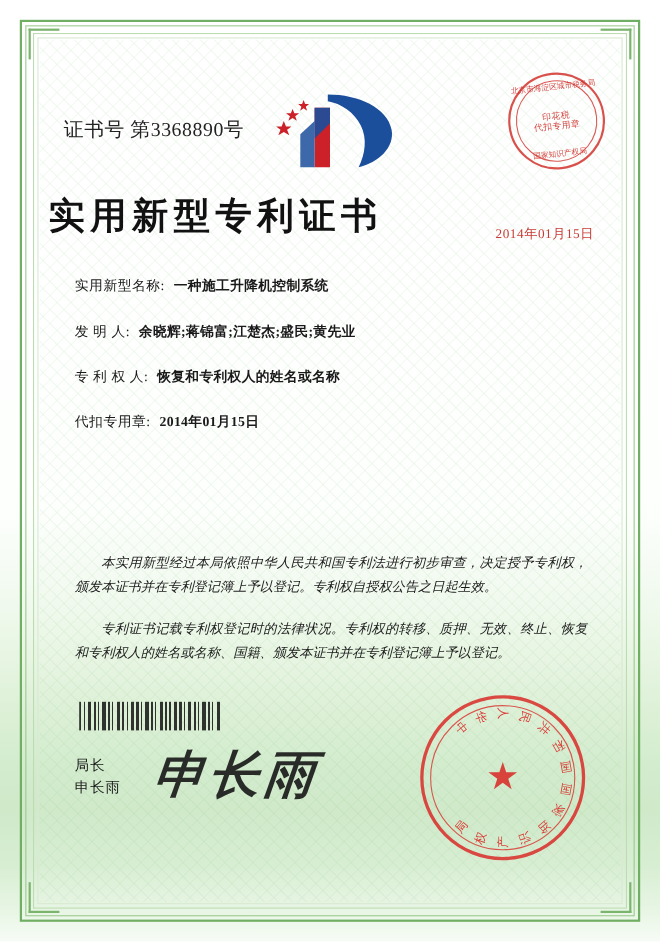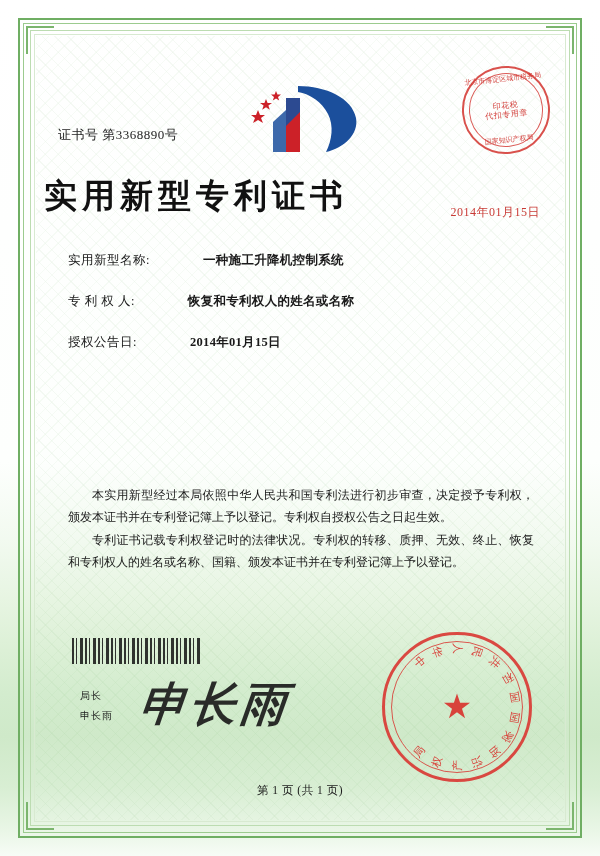--- a/index.html
+++ b/index.html
@@ -166,24 +166,23 @@
     color: #cf302b;
     font-size: 7px;
     opacity: 0.9;
     font-family: "Liberation Sans", sans-serif;
   }
 
   .cert-no {
     position: absolute;
     left: 14px;
     top: 62px;
-    font-size: 13px;
+    font-size: 18px;
     color: #222;
     letter-spacing: 0.5px;
-    margin-top: 20px;
   }
 
   .main-title {
     position: absolute;
     left: 0;
     right: 0;
     top: 130px;
     text-align: left;
     font-size: 33px;
     font-weight: bold;
@@ -196,21 +195,20 @@
     left: 24px;
     right: 14px;
     top: 208px;
     font-size: 12.5px;
     color: #1a1a1a;
   }
   .field-row {
     display: flex;
     align-items: flex-end;
     margin-bottom: 24px;
-    gap: 45px;
   }
   .field-label {
     white-space: nowrap;
     letter-spacing: 0.5px;
   }
   .field-value {
     margin-left: 8px;
     letter-spacing: 0.3px;
     font-weight: bold;
   }
@@ -219,22 +217,23 @@
     position: absolute;
     left: 24px;
     right: 22px;
     top: 440px;
     font-size: 12px;
     line-height: 22px;
     color: #1a1a1a;
     text-align: justify;
   }
   .body-text p {
-    margin: 0 0 1px 0;
+    margin: 16px 0 1px 0;
     text-indent: 24px;
+    font-style: italic;
   }
 
   
   .barcode {
     position: absolute;
     left: 28px;
     top: 594px;
     width: 128px;
     height: 26px;
     background:
@@ -244,23 +243,23 @@
         #111 4px, #111 5px,
         transparent 5px, transparent 8px,
         #111 8px, #111 11px,
         transparent 11px, transparent 13px);
     opacity: 0.85;
   }
 
   
   .director {
     position: absolute;
-    left: 36px;
+    left: 24px;
     top: 642px;
-    font-size: 10px;
+    font-size: 13px;
     line-height: 20px;
     color: #1a1a1a;
     letter-spacing: 1px;
   }
   .signature {
     position: absolute;
     left: 96px;
     top: 630px;
     font-size: 46px;
     color: #1b1b1b;
@@ -388,25 +387,29 @@
     <div class="cert-no">证书号 第3368890号</div>
 
     <div class="main-title">实用新型专利证书</div>
 
     <div class="fields">
       <div class="field-row">
         <span class="field-label">实用新型名称:</span>
         <span class="field-value">一种施工升降机控制系统</span>
       </div>
       <div class="field-row">
+        <span class="field-label">发 明 人:</span>
+        <span class="field-value">余晓辉;蒋锦富;江楚杰;盛民;黄先业</span>
+      </div>
+      <div class="field-row">
         <span class="field-label">专 利 权 人:</span>
         <span class="field-value">恢复和专利权人的姓名或名称</span>
       </div>
       <div class="field-row">
-        <span class="field-label">授权公告日:</span>
+        <span class="field-label">代扣专用章:</span>
         <span class="field-value">2014年01月15日</span>
       </div>
     </div>
 
     <div class="body-text">
       <p>本实用新型经过本局依照中华人民共和国专利法进行初步审查，决定授予专利权，颁发本证书并在专利登记簿上予以登记。专利权自授权公告之日起生效。</p>
       <p>专利证书记载专利权登记时的法律状况。专利权的转移、质押、无效、终止、恢复和专利权人的姓名或名称、国籍、颁发本证书并在专利登记簿上予以登记。</p>
     </div>
 
     <div class="barcode"></div>
@@ -435,16 +438,15 @@
           <span style="transform: rotate(140deg) translate(0px, -58px) rotate(90deg) translate(-50%, -50%);">知</span>
           <span style="transform: rotate(160deg) translate(0px, -58px) rotate(90deg) translate(-50%, -50%);">识</span>
           <span style="transform: rotate(180deg) translate(0px, -58px) rotate(90deg) translate(-50%, -50%);">产</span>
           <span style="transform: rotate(200deg) translate(0px, -58px) rotate(90deg) translate(-50%, -50%);">权</span>
           <span style="transform: rotate(220deg) translate(0px, -58px) rotate(90deg) translate(-50%, -50%);">局</span>
         </div>
     </div>
 
     <div class="seal-date">2014年01月15日</div>
 
-    <div class="page-footer">第 1 页 (共 1 页)</div>
 
   </div>
 </div>
 
 </body></html>

